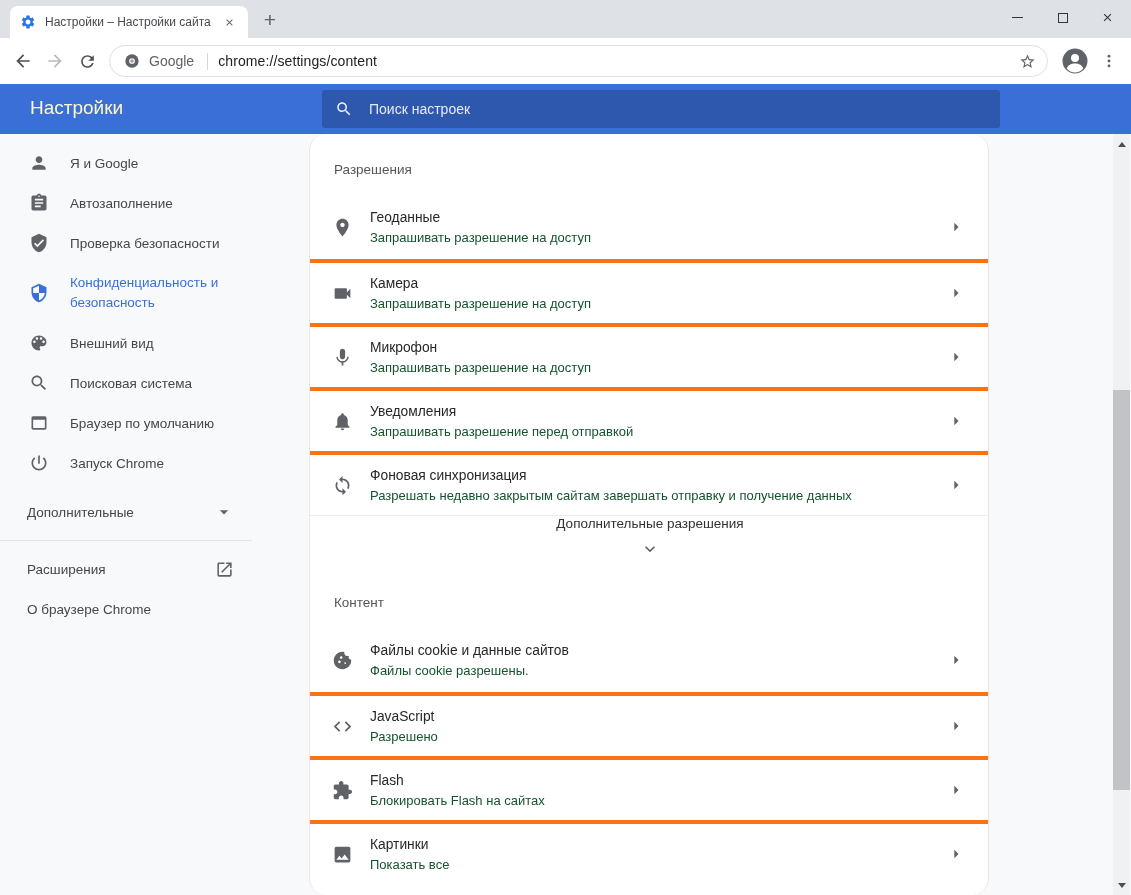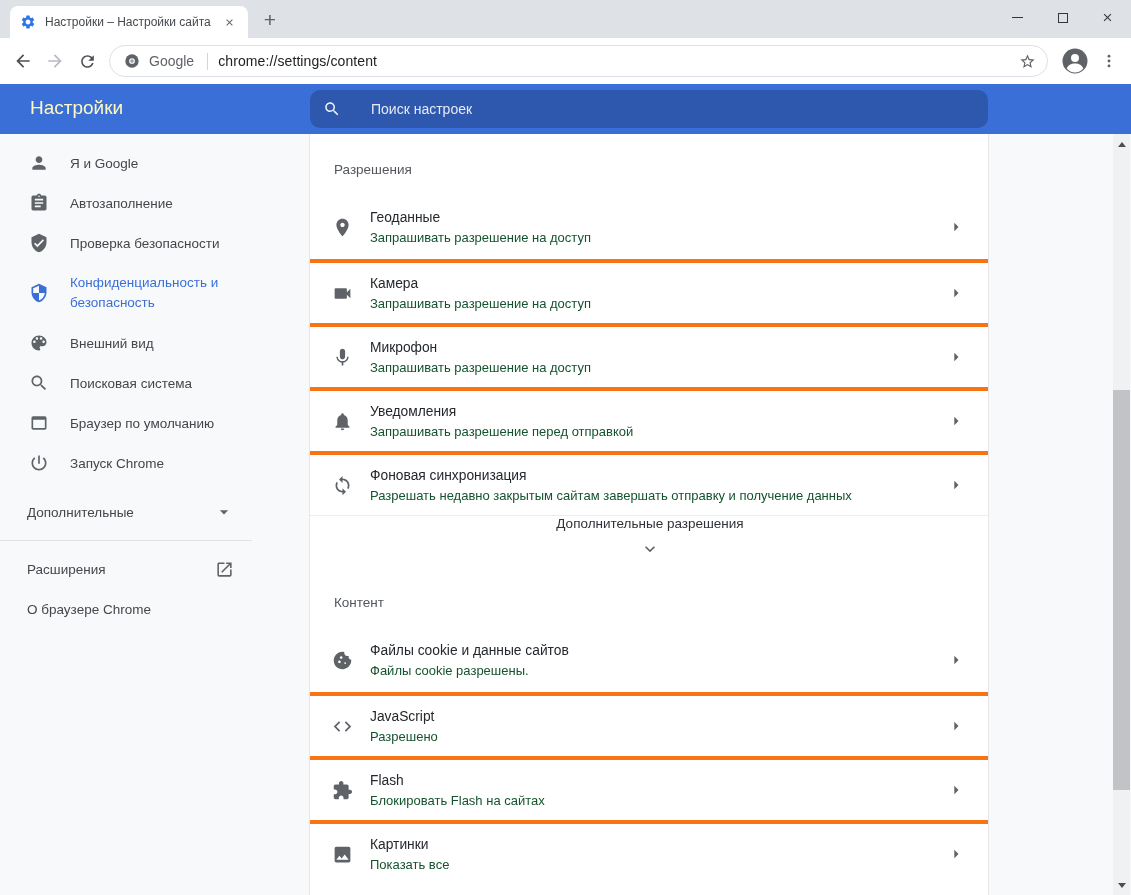--- a/index.html
+++ b/index.html
@@ -38,43 +38,43 @@
   .chip-sep { width:1px; height:17px; background:#d2d5da; margin:0 10px 0 11px; }
   .url-text { flex:1; font-size:14px; color:#202124; letter-spacing:.1px; white-space:nowrap; overflow:hidden; }
   .star-btn { width:28px; height:28px; display:flex; align-items:center; justify-content:center; flex:0 0 auto; }
   .avatar-btn { width:34px; height:34px; display:flex; align-items:center; justify-content:center; margin-left:4px; flex:0 0 auto; }
   .menu-btn { width:30px; height:30px; display:flex; align-items:center; justify-content:center; margin-left:2px; flex:0 0 auto; }
 
   
   .header { height:50px; background:#3b6fd8; position:relative; }
   .header-title { position:absolute; left:30px; top:13px; color:#fef9c3; font-size:19px; }
   .searchbox {
-    position:absolute; left:310px; top:6px; width:678px; height:38px;
-    background:#2e57ae; border-radius:10px; display:flex; align-items:center; padding:0 13px; gap:28px;
+    position:absolute; left:322px; top:6px; width:678px; height:38px;
+    background:#2e57ae; border-radius:3px; display:flex; align-items:center; padding:0 13px; gap:14px;
   }
   .searchbox input { background:transparent; border:0; outline:0; width:420px; font-size:14px;
     color:#fff; font-family:inherit; }
   .searchbox input::placeholder { color:rgba(255,255,255,.88); opacity:1; }
 
   
   .main { position:relative; height:761px; background:#f8f9fa; overflow:hidden; }
 
   .sidebar { position:absolute; left:0; top:9px; width:302px; }
   .nav-item { height:40px; display:flex; align-items:center; padding-left:29px; color:#43474c;
     font-size:13.5px; font-weight:500; cursor:default; }
   .nav-item .nicon { width:20px; height:20px; margin-right:21px; display:flex; flex:0 0 auto; }
   .nav-item.selected { color:#3b6fd8; height:60px; }
   .nav-item.selected .nlabel { max-width:185px; line-height:20px; }
   .nav-sub { height:40px; width:252px; display:flex; align-items:center; justify-content:space-between;
     padding:0 18px 0 27px; color:#43474c; font-size:13.5px; font-weight:500; }
   .side-divider { width:252px; border-top:1px solid #e1e3e6; margin:8px 0; }
 
   .content {
     position:absolute; left:309px; top:0; width:680px; height:761px; background:#fff;
-    border-left:1px solid #e5e7ea; border-right:1px solid #e5e7ea;
+    border-left:1px solid #e5e7ea; border-right:1px solid #e5e7ea;border-radius:17px;
   }
   .section-heading { font-size:13.5px; color:#53575d; }
   .sh1 { padding:28px 24px 18px; }
   .sh2 { padding:36px 24px 18px; }
   .row { height:64px; display:flex; align-items:center; padding:0 22px; }
   .row + .row { border-top:4px solid #f97316; }
   .ricon { width:21px; height:21px; margin-right:17px; display:flex; flex:0 0 auto; }
   .rtext { display:flex; flex-direction:column; }
   .rtitle { font-size:13.8px; color:#24282d; margin-bottom:5px; }
   .rsub { font-size:13px; color:#14532d; }

